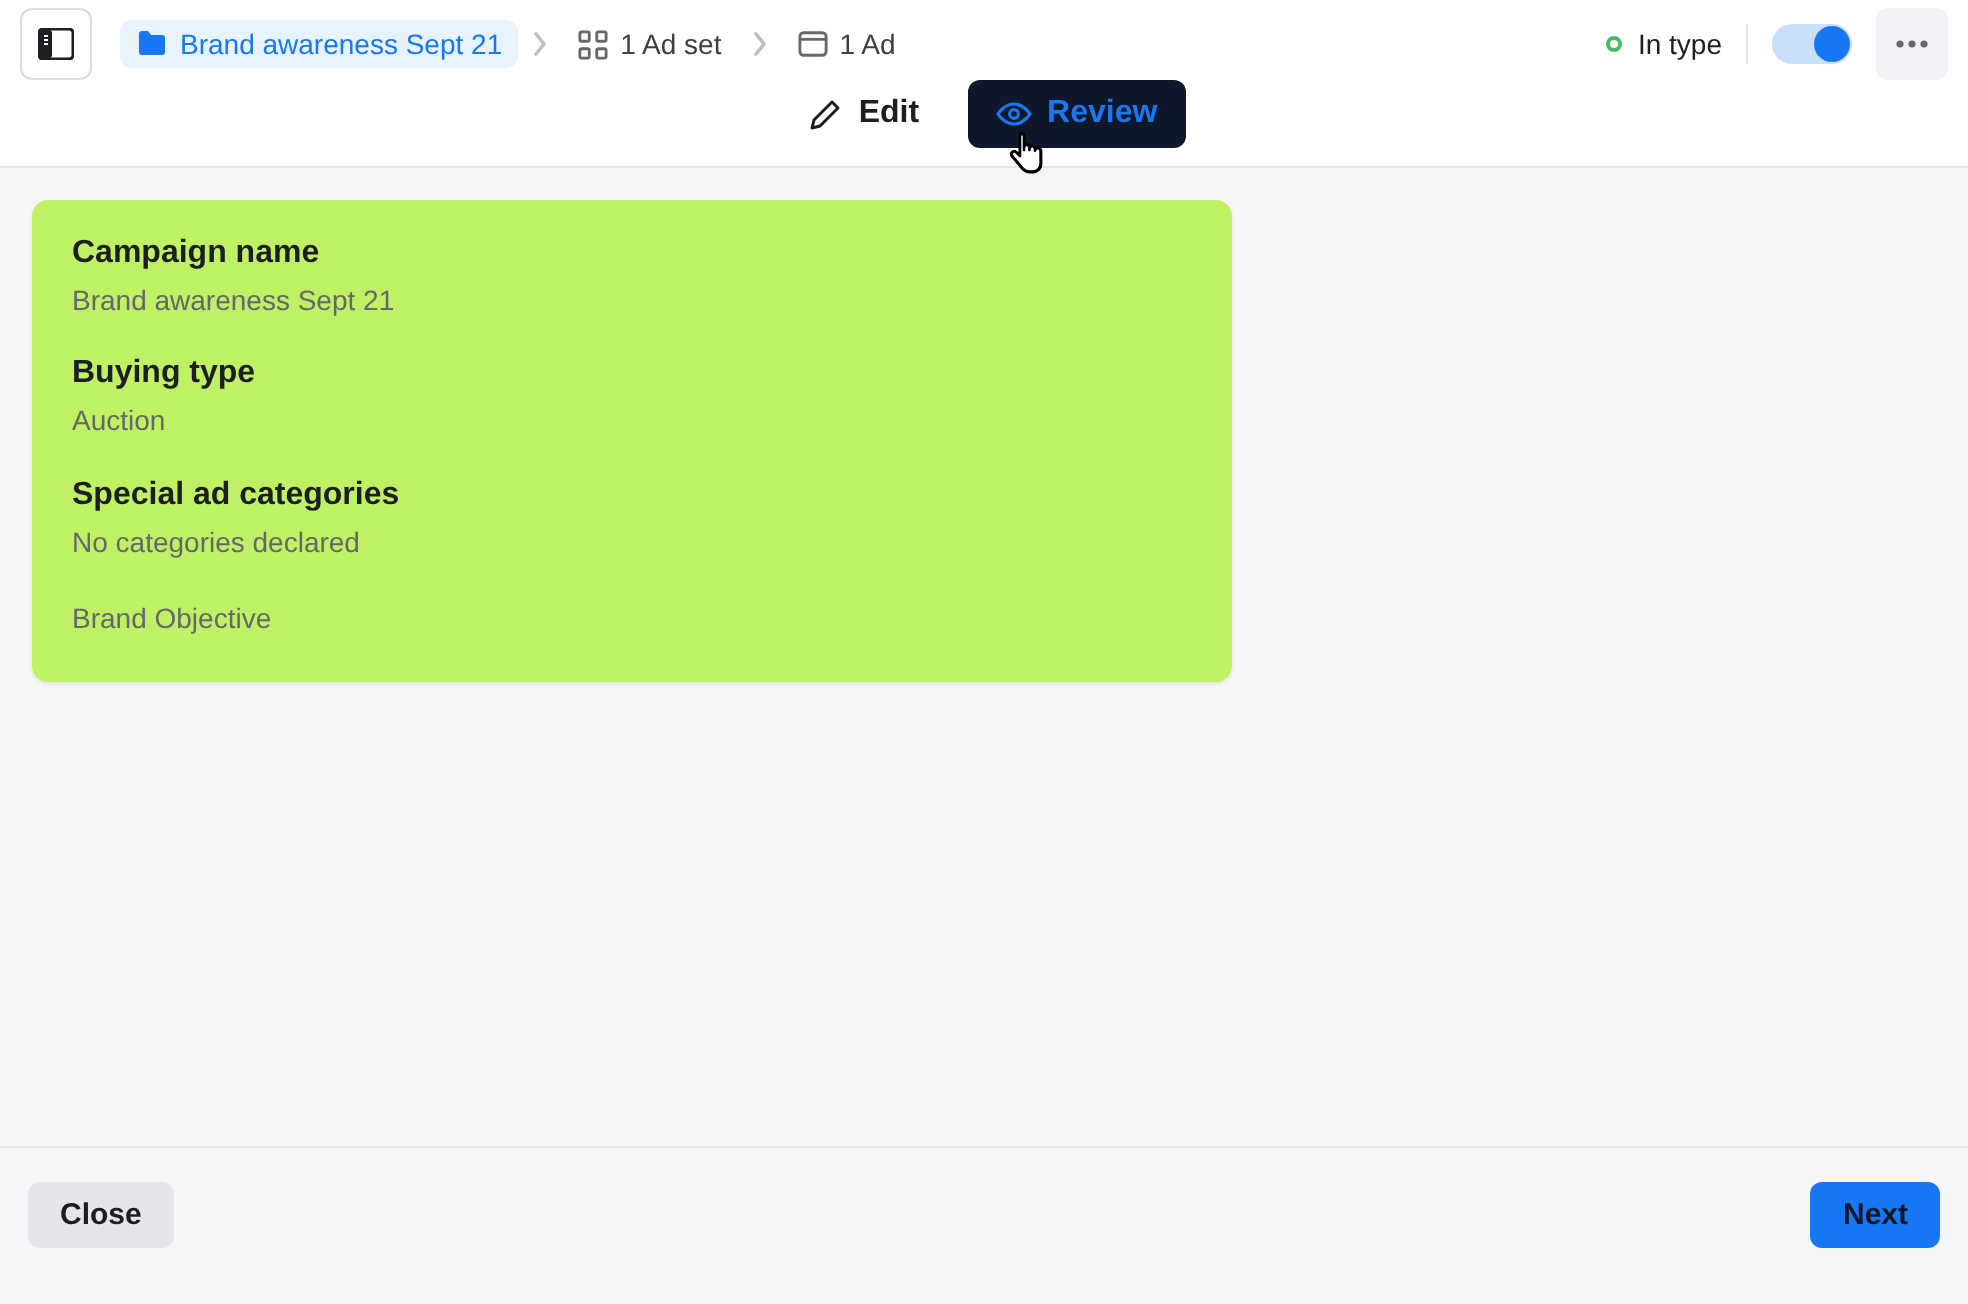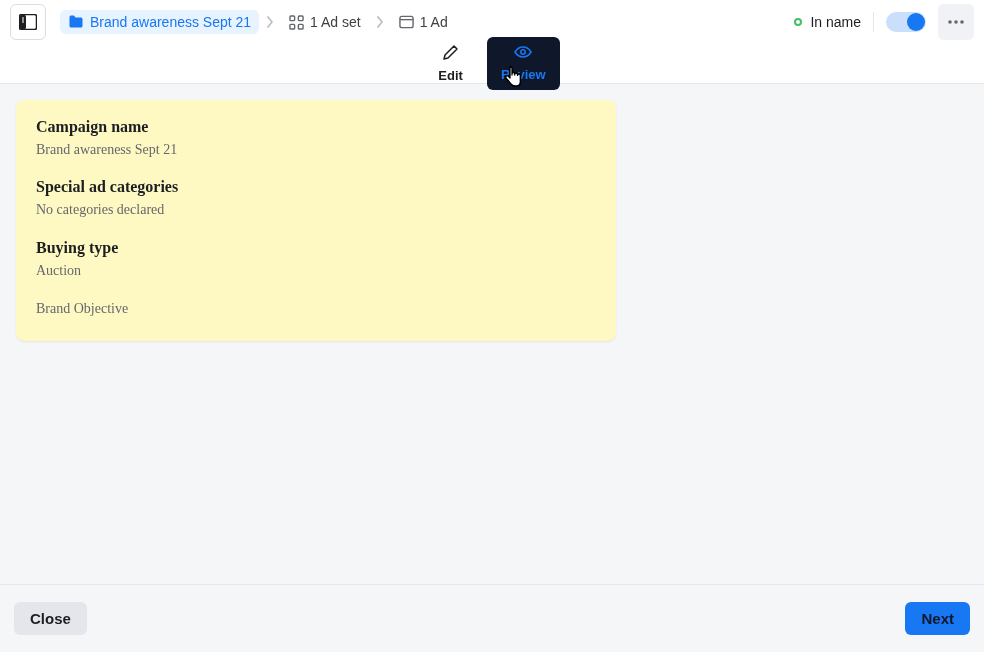--- a/index.html
+++ b/index.html
@@ -100,66 +100,64 @@
       gap: 10px;
       flex: 1;
       padding-bottom: 6px;
     }
     .tab {
       display: inline-flex;
       align-items: center;
       gap: 8px;
       padding: 8px 14px;
       border-radius: 6px;
-      font-size: 13px;
+      font-size: 16px;
       font-weight: 600;
       color: #1c1e21;
-      flex-direction: column;
     }
     .tab.active {
       background: #0f172a;
       color: #1877f2;
     }
     .tab.active svg { color: #1877f2; }
     .cursor-overlay {
       position: absolute;
       top: 66px;
       left: 503px;
       pointer-events: none;
       color: #000;
     }
     .content-area {
       padding: 16px;
       height: calc(100% - 84px - 68px);
       overflow: auto;
     }
     .card {
-      background: #fef9c3;
+      background: #bef264;
       border-radius: 8px;
       box-shadow: 0 1px 2px rgba(0,0,0,0.08);
       width: 600px;
       padding: 18px 20px 22px 20px;
-      font-family: Liberation Serif, serif;
     }
     .section { margin-bottom: 18px; }
     .section:last-child { margin-bottom: 0; }
     .section-title {
       font-size: 16px;
       font-weight: 700;
       color: #1c1e21;
       margin-bottom: 4px;
     }
     .section-text {
       font-size: 14px;
       color: #65676b;
       line-height: 1.45;
     }
     .footer {
       position: absolute;
-      bottom: 0; left: 0; right: 0;
+      bottom: 11px; left: 0; right: 0;
       height: 68px;
       background: #f5f6f7;
       border-top: 1px solid #e4e6eb;
       display: flex;
       align-items: center;
       justify-content: space-between;
       padding: 0 14px;
     }
     .btn {
       font-size: 15px;
@@ -227,21 +225,21 @@
       <svg width="15" height="14" viewBox="0 0 16 14" fill="none" stroke="#65676b" stroke-width="1.5">
           <rect x="1" y="1" width="14" height="12" rx="2"></rect>
           <line x1="1" y1="4.5" x2="15" y2="4.5"></line>
         </svg>
       <span>1 Ad</span>
     </span>
 
     <div class="header-right">
       <div class="status-wrap">
         <span class="status-dot"></span>
-        <span>In name</span>
+        <span>In type</span>
       </div>
       <div class="divider-vert"></div>
       <div class="toggle">
         <div class="toggle-knob"></div>
       </div>
       <div class="more-btn">
         <svg width="18" height="4" viewBox="0 0 18 4" fill="#65676b">
             <circle cx="3" cy="2" r="1.8"></circle>
             <circle cx="9" cy="2" r="1.8"></circle>
             <circle cx="15" cy="2" r="1.8"></circle>
@@ -273,26 +271,26 @@
   <path d="M7 2.2 C7 1.5 7.4 1 8 1 C8.6 1 9 1.5 9 2.2 L9 9 L9 8 C9 7.2 9.6 6.5 10.4 6.5 C11.1 6.5 11.7 7.1 11.7 7.9 L11.7 9 L11.7 8.5 C11.7 7.7 12.3 7.1 13.1 7.1 C13.8 7.1 14.5 7.7 14.5 8.5 L14.5 9.4 C14.5 8.7 15.1 8.1 15.9 8.1 C16.7 8.1 17.3 8.7 17.3 9.5 L17.3 15.8 C17.3 18 15.7 19.8 13.4 19.8 L11.9 19.8 C10.4 19.8 9 19 8 17.8 L3.2 12.1 C2.8 11.6 2.7 10.9 3 10.4 C3.4 9.7 4.4 9.5 5 10.1 L7 12 L7 2.2 Z" fill="#fff" stroke="#000" stroke-width="1.3"></path>
 </svg>
 
 <div class="content-area">
   <div class="card">
     <div class="section">
       <div class="section-title">Campaign name</div>
       <div class="section-text">Brand awareness Sept 21</div>
     </div>
     <div class="section">
+      <div class="section-title">Buying type</div>
+      <div class="section-text">Auction</div>
+    </div>
+    <div class="section">
       <div class="section-title">Special ad categories</div>
       <div class="section-text">No categories declared</div>
-    </div>
-    <div class="section">
-      <div class="section-title">Buying type</div>
-      <div class="section-text">Auction</div>
     </div>
     <div class="section">
       <div class="section-text">Brand Objective</div>
     </div>
   </div>
 </div>
 
 <div class="footer">
   <button class="btn btn-secondary">
     <span>Close</span>

